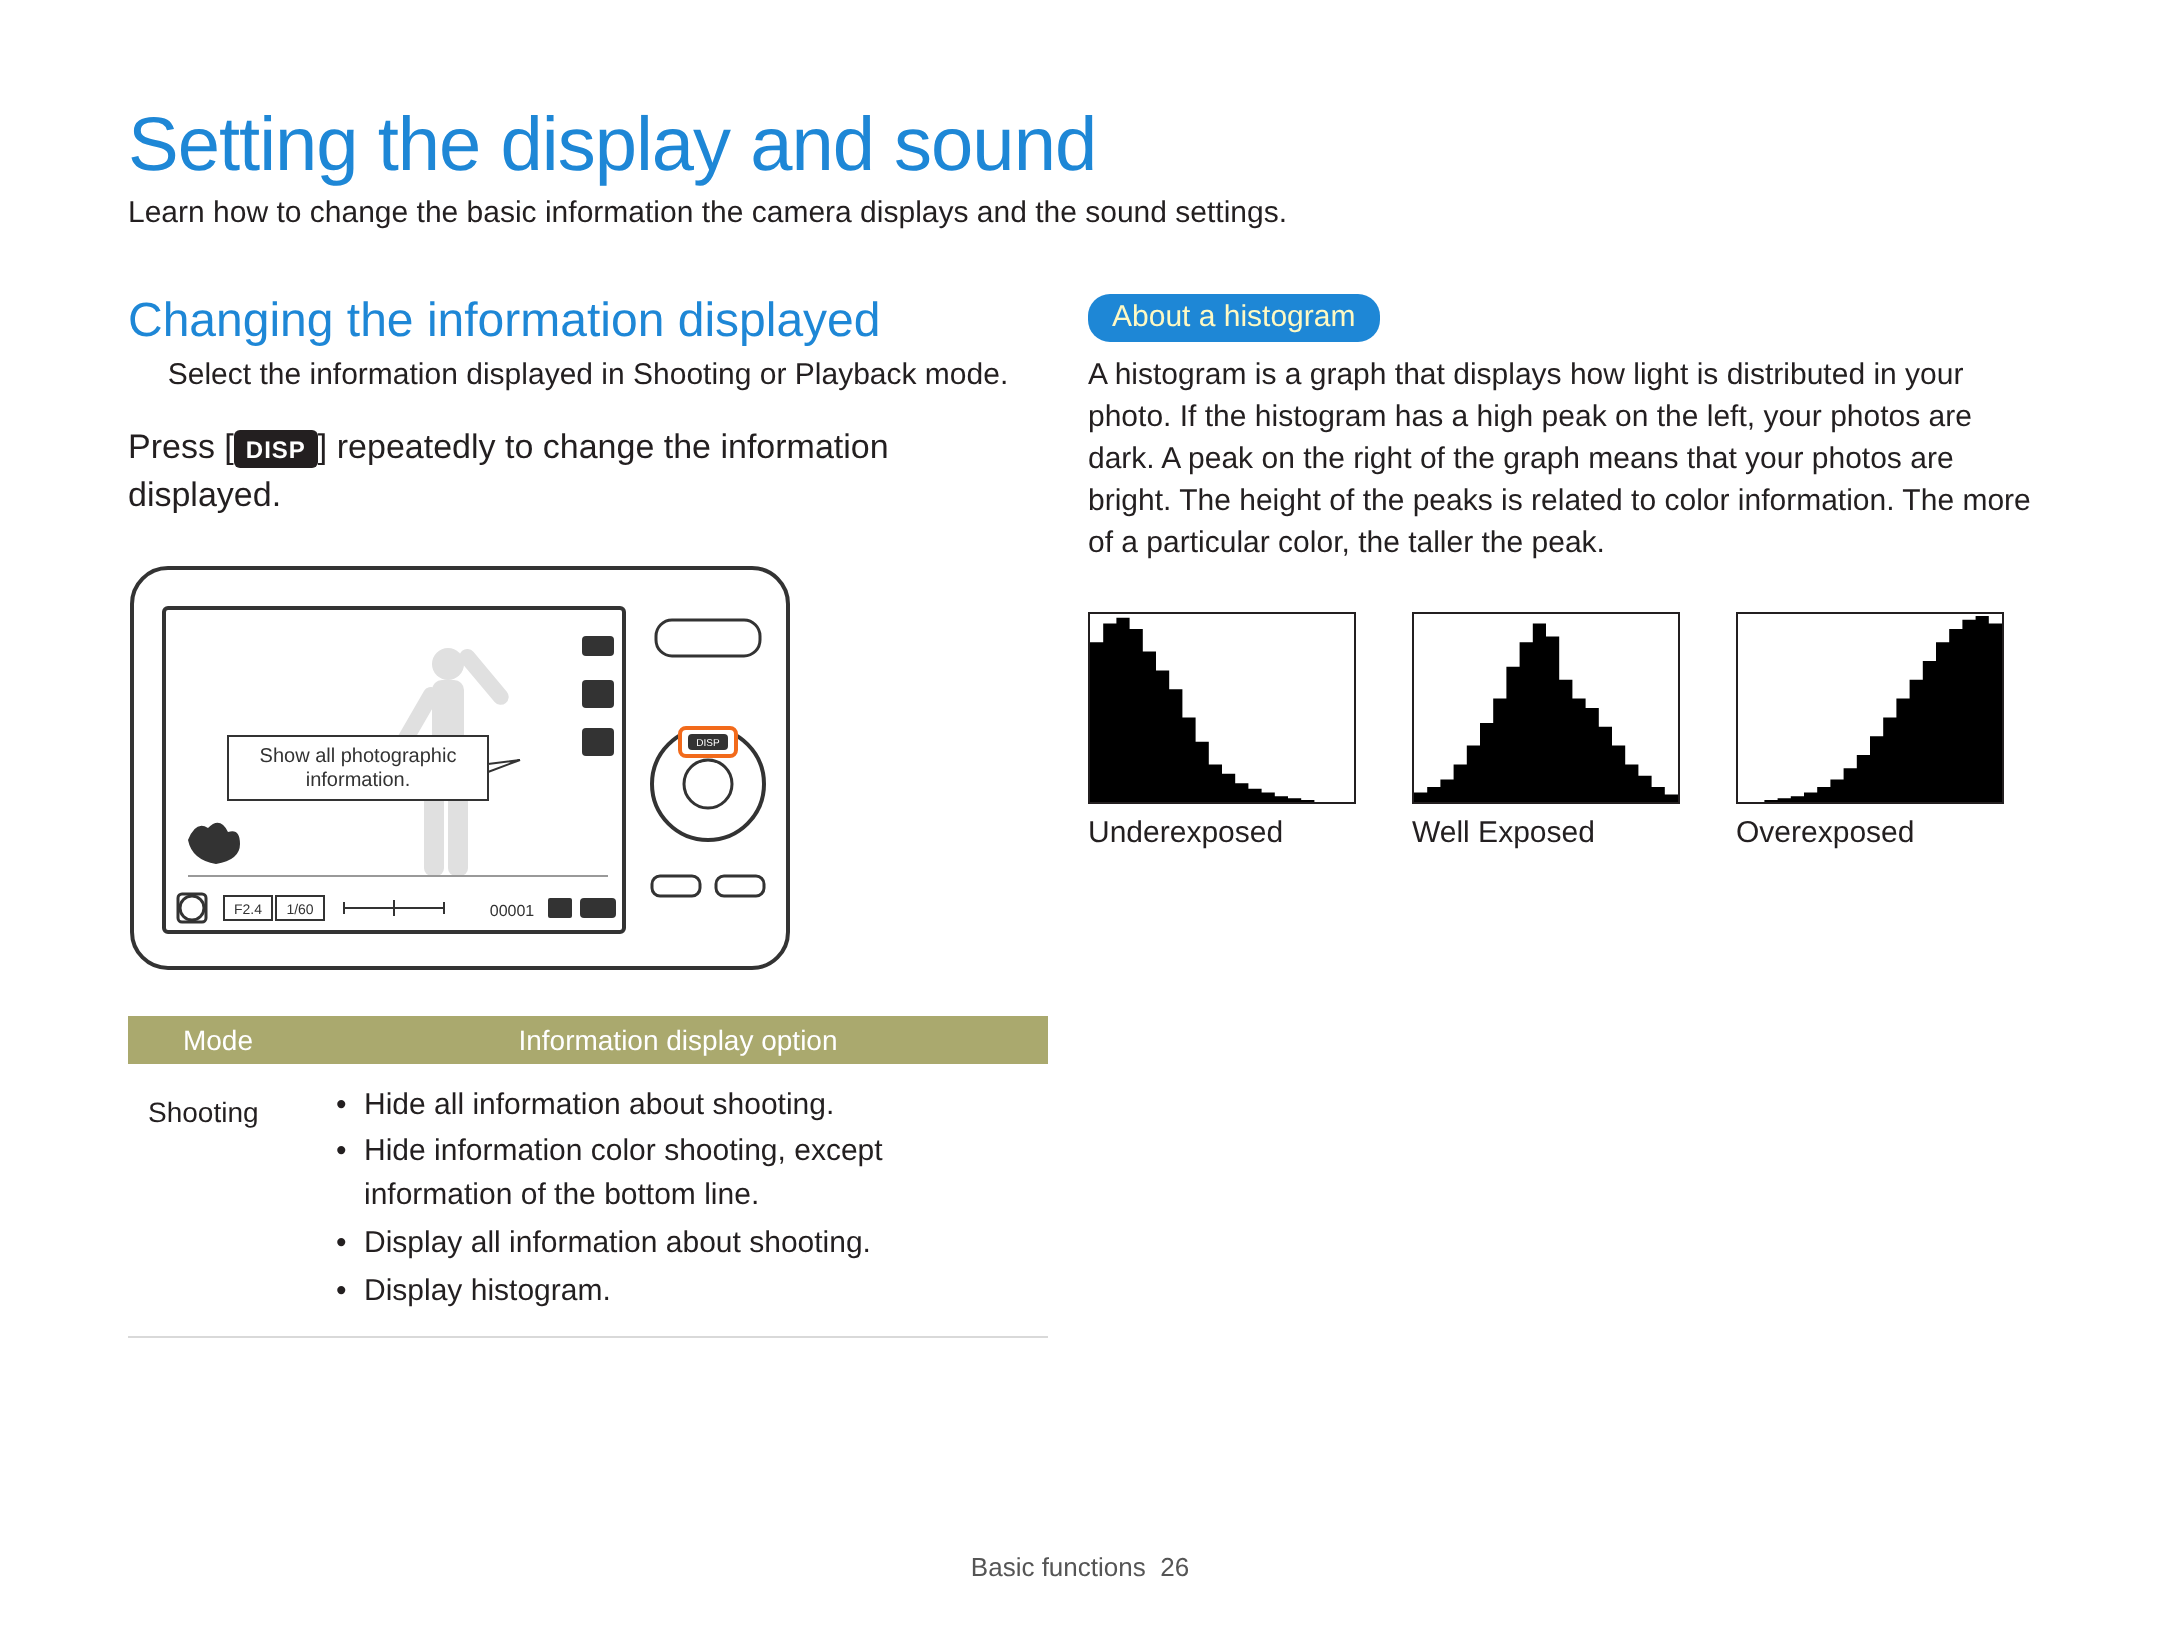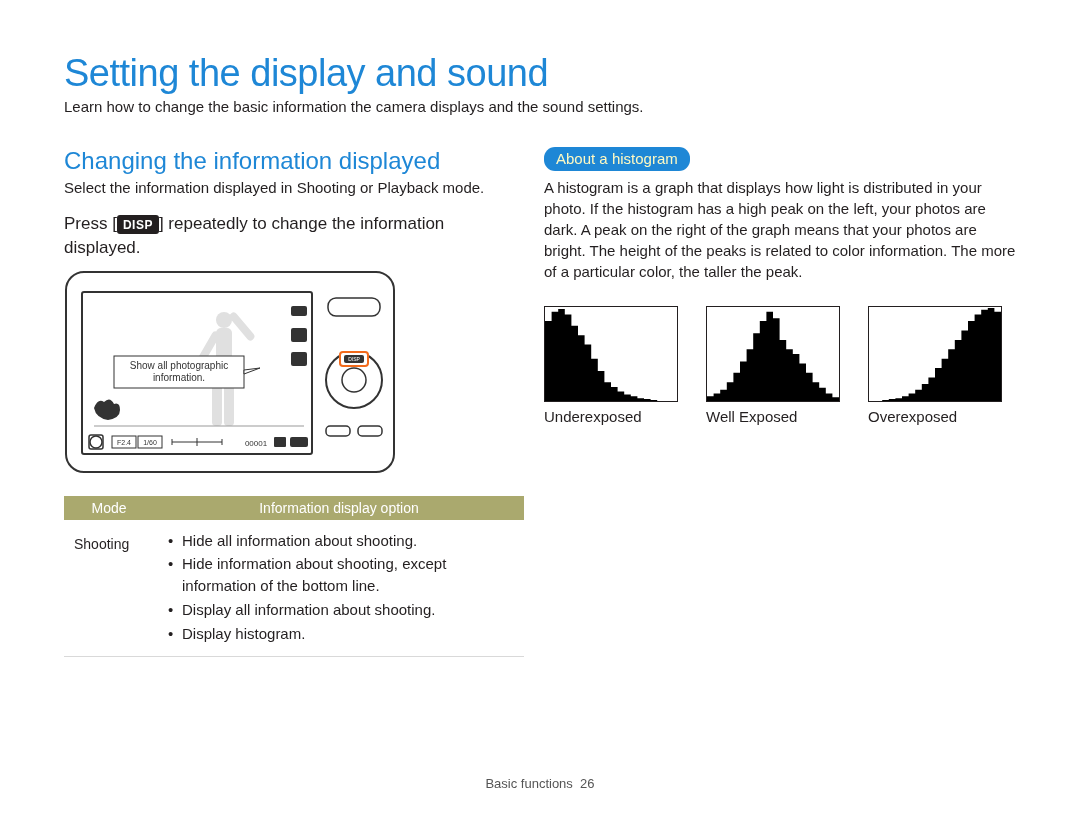--- a/index.html
+++ b/index.html
@@ -35,25 +35,26 @@
   .section-heading {
     font-size: 24px;
     color: #1e87d6;
     font-weight: 400;
     margin-bottom: 4px;
   }
   .section-sub {
     font-size: 15px;
     font-weight: 300;
     margin-bottom: 16px;
+    text-align: center;
   }
   .press-line {
     font-size: 17px;
     font-weight: 400;
-    margin-bottom: 10px;
+    margin-bottom: 22px;
     line-height: 1.4;
   }
   .disp-chip {
     display: inline-block;
     vertical-align: middle;
     background: #231f20;
     color: #fff;
     font-size: 12px;
     font-weight: 700;
     padding: 2px 6px 1px;
@@ -237,21 +238,21 @@
           <th>Mode</th>
           <th>Information display option</th>
         </tr>
       </thead>
       <tbody>
         <tr>
           <td class="mode">Shooting</td>
           <td>
             <ul>
               <li>Hide all information about shooting.</li>
-              <li>Hide information about shooting, except information of the bottom line.</li>
+              <li>Hide information color shooting, except information of the bottom line.</li>
               <li>Display all information about shooting.</li>
               <li>Display histogram.</li>
             </ul>
           </td>
         </tr>
       </tbody>
     </table>
   </div>
 
   <div class="col-right">

